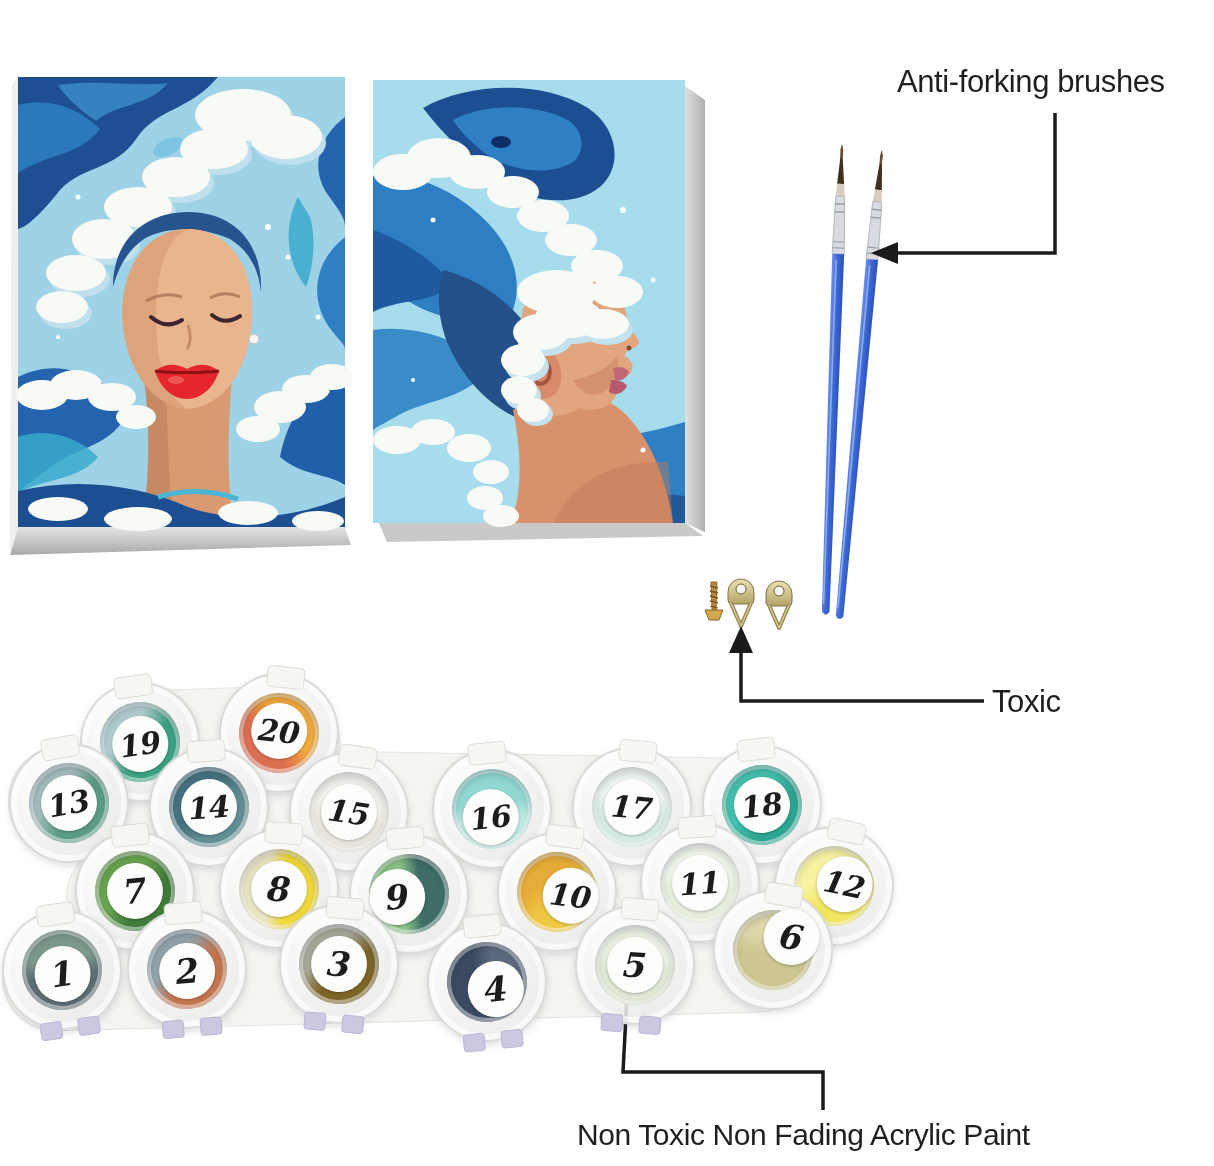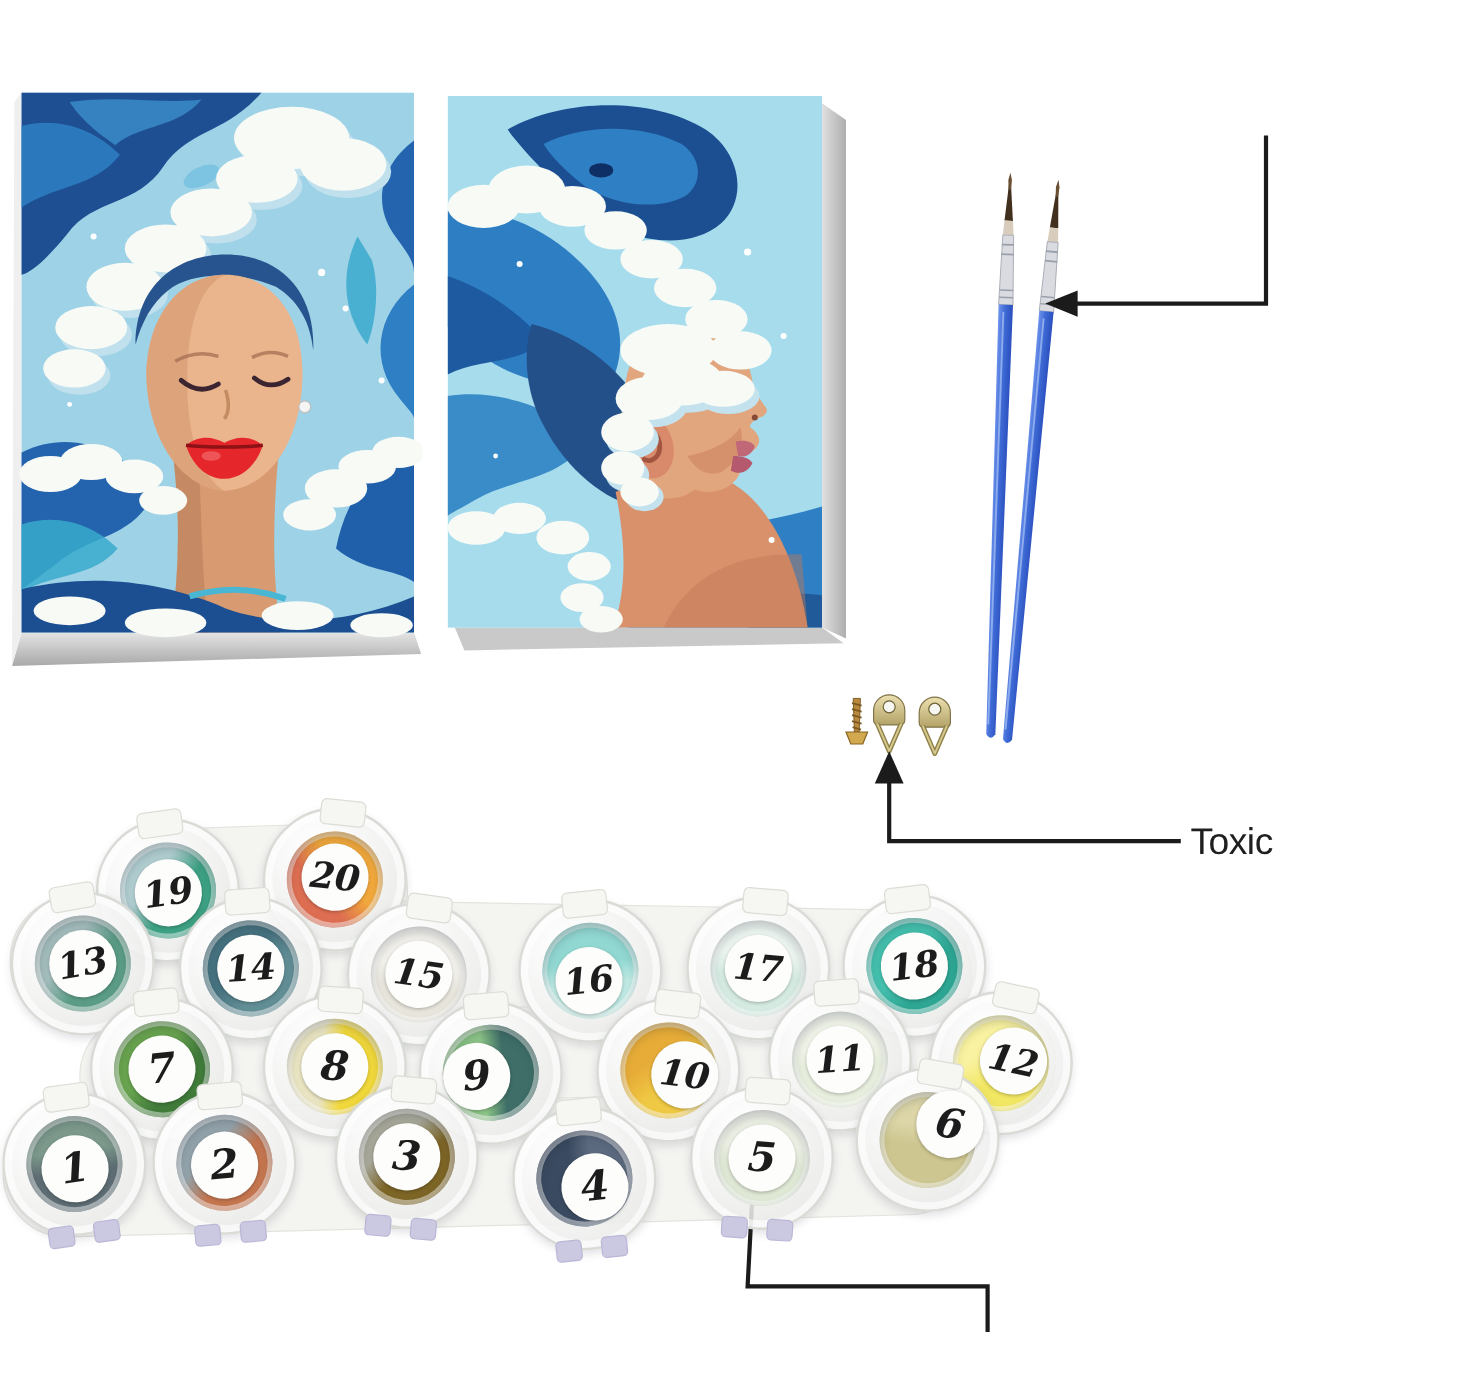--- a/index.html
+++ b/index.html
@@ -372,14 +372,16 @@
       <polyline points="984,701 741,701 741,650"></polyline>
       <polyline points="627,996 623,1072 823,1072 823,1110"></polyline>
     </g>
     <g fill="#1b1b1b" stroke="none">
       <polygon points="871,253 898,242 898,264"></polygon>
       <polygon points="741,626 729,653 753,653"></polygon>
       <polygon points="627,960 611,996 641,994"></polygon>
     </g>
   </svg>
 
+  <div class="callout" style="left:897px;top:64px;">Anti-forking brushes</div>
   <div class="callout" style="left:992px;top:684px;">Toxic</div>
+  <div class="callout" style="left:577px;top:1118px;font-size:30px;">Non Toxic Non Fading Acrylic Paint</div>
 </div>
 
 </body></html>

